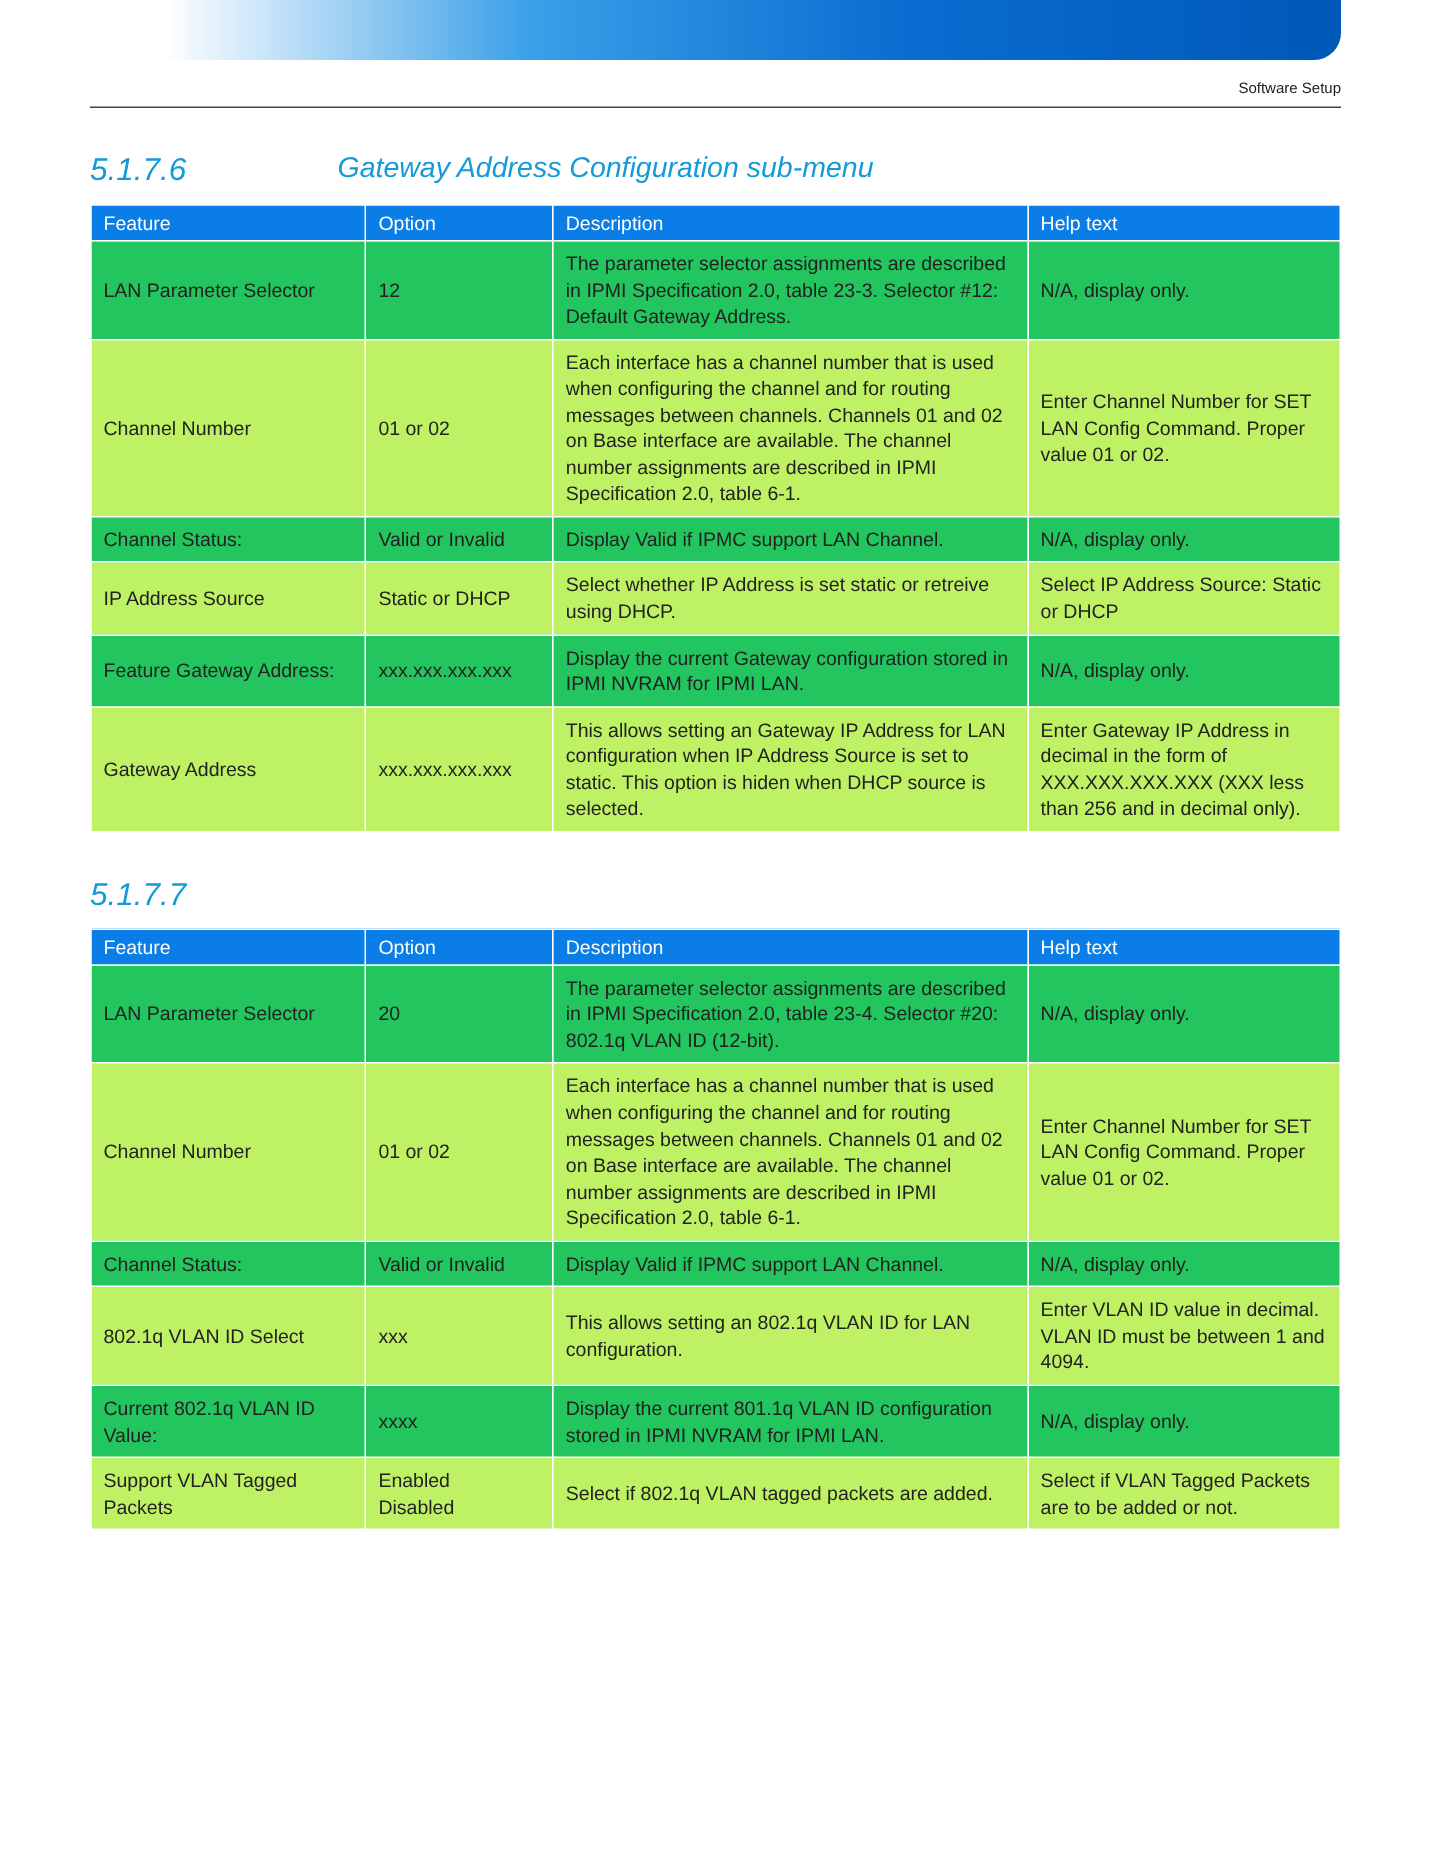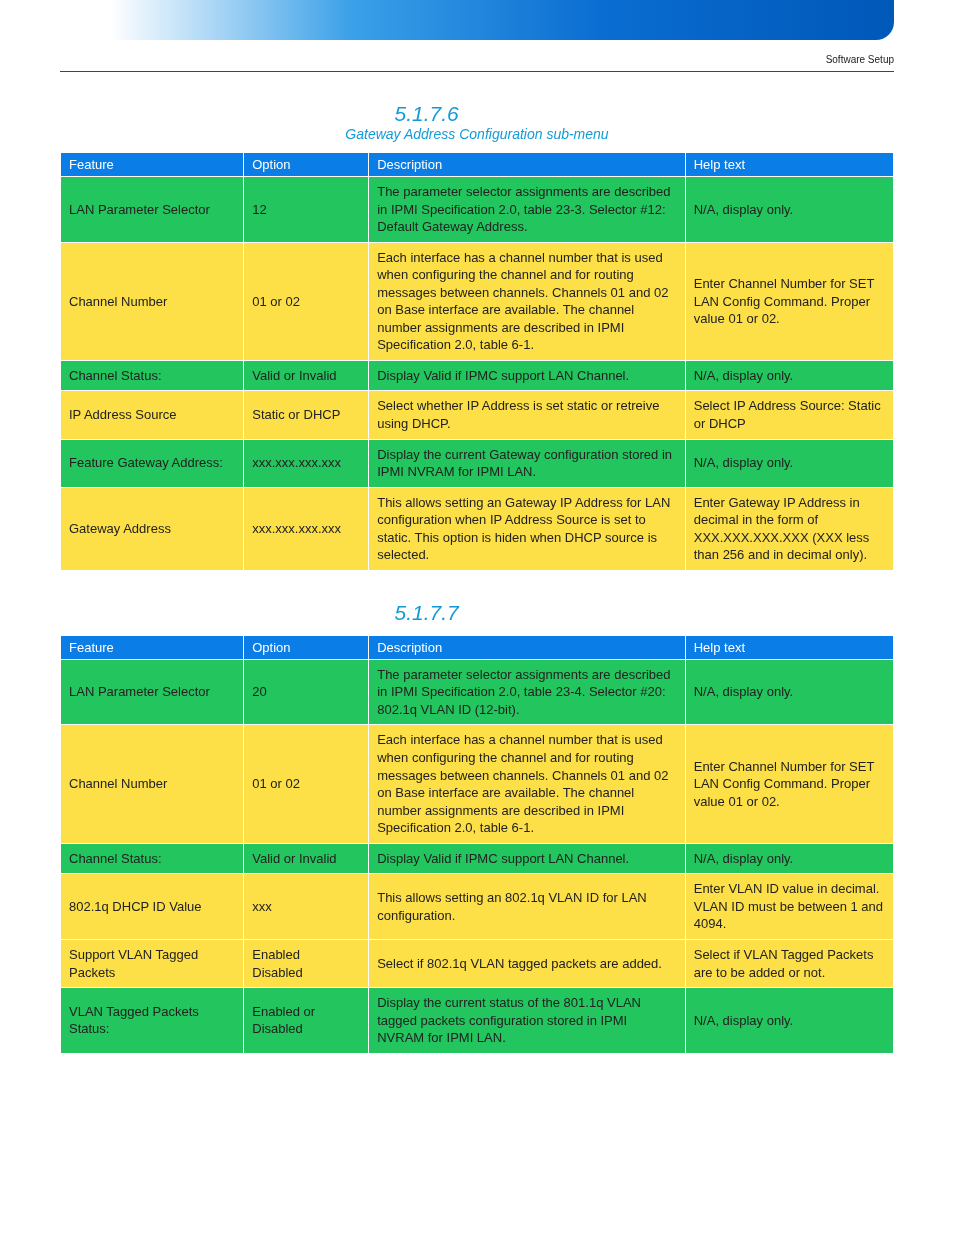--- a/index.html
+++ b/index.html
@@ -23,36 +23,35 @@
     border-bottom: 1px solid #444;
     text-align: right;
     font-size: 10px;
     padding: 6px 0 6px 0;
   }
   .content {
     margin: 30px 60px 0 60px;
   }
   .sec-heading {
     display: flex;
-    align-items: center;
+    align-items: flex-start;
     margin: 30px 0 10px 0;
-    flex-direction: column;
   }
   .sec-num {
     color: #139bd7;
     font-style: italic;
     font-size: 21px;
     font-weight: 500;
     width: 165px;
     flex-shrink: 0;
   }
   .sec-title {
     color: #139bd7;
     font-style: italic;
-    font-size: 14px;
+    font-size: 19px;
     font-weight: 500;
   }
   table.tbl {
     width: 100%;
     border-collapse: collapse;
     font-size: 13px;
     table-layout: fixed;
   }
   table.tbl th {
     background: #0a7ee6;
@@ -62,21 +61,21 @@
     padding: 4px 8px;
     border: 1px solid #fff;
     font-size: 13px;
   }
   table.tbl td {
     padding: 6px 8px;
     border: 1px solid #fff;
     vertical-align: middle;
     line-height: 1.35;
   }
-  table.tbl tr.ra td { background: #fde047; }
+  table.tbl tr.ra td { background: #bef264; }
   table.tbl tr.rb td { background: #22c55e; }
   .col-feature  { width: 22%; }
   .col-option   { width: 15%; }
   .col-desc     { width: 38%; }
   .col-help     { width: 25%; }
   .bold { font-weight: normal; }
 </style>
 </head>
 <body>
 
@@ -180,36 +179,36 @@
         <td>Each interface has a channel number that is used when configuring the channel and for routing messages between channels. Channels 01 and 02 on Base interface are available. The channel number assignments are described in IPMI Specification 2.0, table 6-1.</td>
         <td>Enter Channel Number for SET LAN Config Command. Proper value 01 or 02.</td>
       </tr>
       <tr class="rb">
         <td>Channel Status:</td>
         <td>Valid or Invalid</td>
         <td>Display Valid if IPMC support LAN Channel.</td>
         <td>N/A, display only.</td>
       </tr>
       <tr class="ra">
-        <td>802.1q DHCP ID Value</td>
+        <td>802.1q VLAN ID Select</td>
         <td>xxx</td>
         <td>This allows setting an 802.1q VLAN ID for LAN configuration.</td>
         <td>Enter VLAN ID value in decimal. VLAN ID must be between 1 and 4094.</td>
+      </tr>
+      <tr class="rb">
+        <td>Current 802.1q VLAN ID Value:</td>
+        <td>xxxx</td>
+        <td>Display the current 801.1q VLAN ID configuration stored in IPMI NVRAM for IPMI LAN.</td>
+        <td>N/A, display only.</td>
       </tr>
       <tr class="ra">
         <td>Support VLAN Tagged Packets</td>
         <td>
           <span class="bold">Enabled</span><br>
           <span>Disabled</span>
         </td>
         <td>Select if 802.1q VLAN tagged packets are added.</td>
         <td>Select if VLAN Tagged Packets are to be added or not.</td>
       </tr>
-      <tr class="rb">
-        <td>VLAN Tagged Packets Status:</td>
-        <td>Enabled or Disabled</td>
-        <td>Display the current status of the 801.1q VLAN tagged packets configuration stored in IPMI NVRAM for IPMI LAN.</td>
-        <td>N/A, display only.</td>
-      </tr>
     </tbody>
   </table>
 
 </div>
 
 </body></html>

